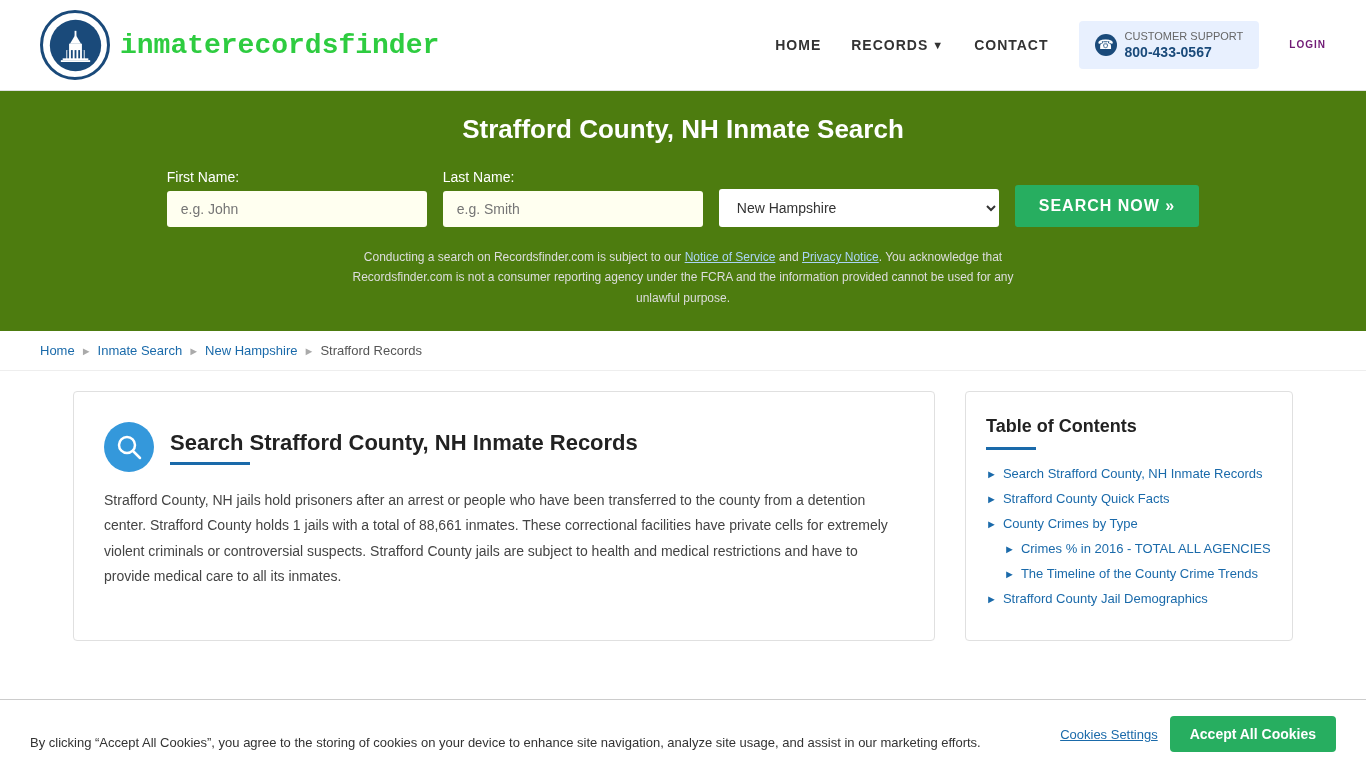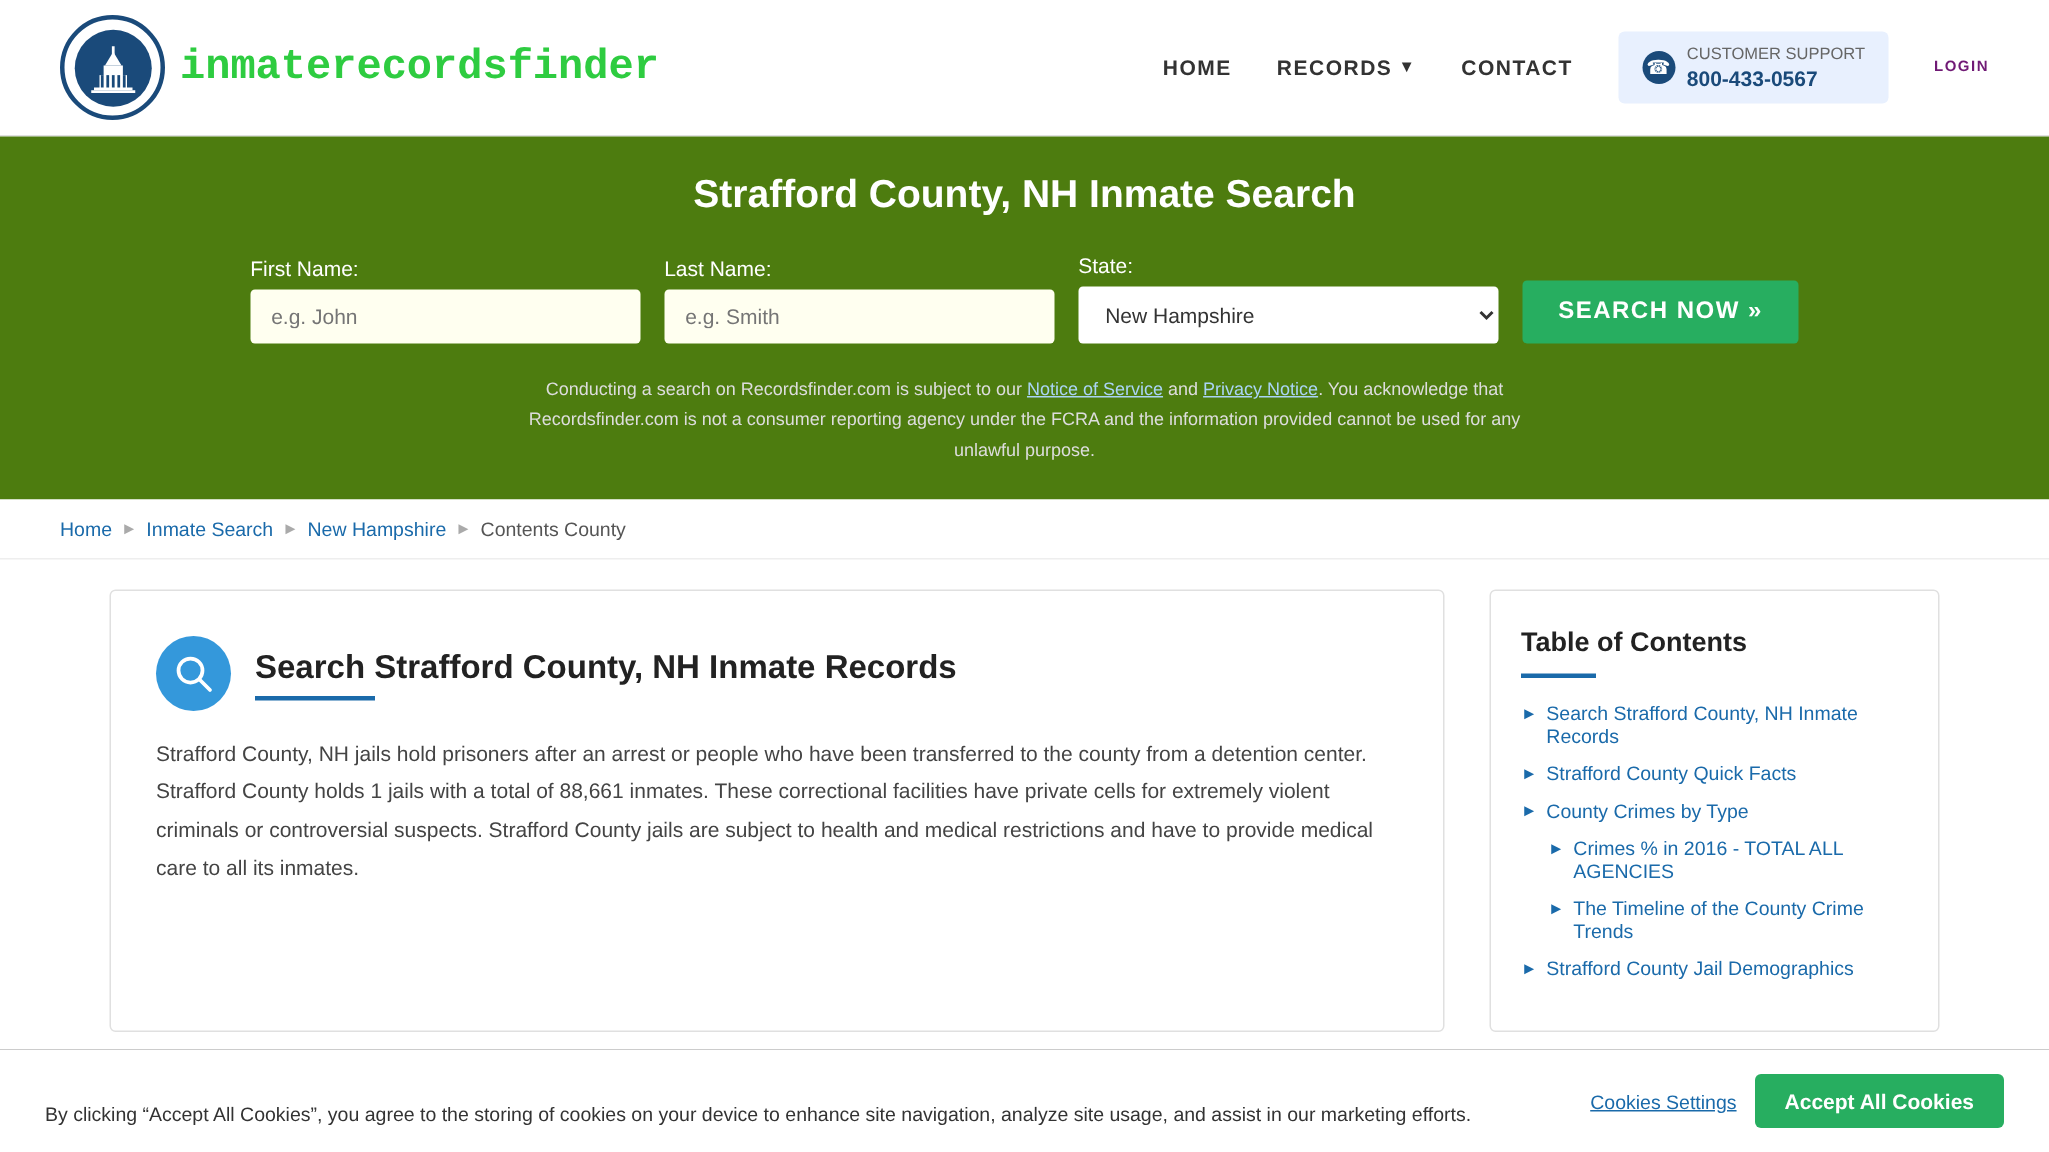--- a/index.html
+++ b/index.html
@@ -209,21 +209,21 @@
       background: #1a6aaa;
     }
     .section-body {
       font-size: 14px;
       color: #444;
       line-height: 1.8;
     }
 
     
     .content-right {
-      width: 300px;
+      width: 328px;
       flex-shrink: 0;
       background: #fff;
       border: 1px solid #e0e0e0;
       border-radius: 4px;
       padding: 24px 20px;
     }
     .toc-title {
       font-size: 18px;
       font-weight: 700;
       color: #222;
@@ -356,21 +356,20 @@
   <div class="search-form">
     <div class="form-group">
       <label>First Name:</label>
       <input type="text" placeholder="e.g. John" style="">
     </div>
     <div class="form-group">
       <label>Last Name:</label>
       <input type="text" placeholder="e.g. Smith" style="">
     </div>
     <div class="form-group">
-      <label>State:</label>
       <select>
         <option>New Hampshire</option>
         <option>Alabama</option>
         <option>Alaska</option>
         <option>Arizona</option>
         <option>California</option>
         <option>Colorado</option>
         <option>Connecticut</option>
         <option>Florida</option>
         <option>Georgia</option>
@@ -388,21 +387,21 @@
   </p>
 </section>
 
 <nav class="breadcrumb">
   <a>Home</a>
   <span class="sep">►</span>
   <a>Inmate Search</a>
   <span class="sep">►</span>
   <a>New Hampshire</a>
   <span class="sep">►</span>
-  <span>Contents County</span>
+  <span>Strafford Records</span>
 </nav>
 
 <div class="main-content">
 
   <div class="content-left">
     <div class="section-header">
       <div class="section-icon">
         <svg width="26" height="26" viewBox="0 0 26 26" fill="none" xmlns="http://www.w3.org/2000/svg">
           <circle cx="11" cy="11" r="8" stroke="white" stroke-width="2.5" fill="none"></circle>
           <line x1="17" y1="17" x2="24" y2="24" stroke="white" stroke-width="2.5" stroke-linecap="round"></line>

